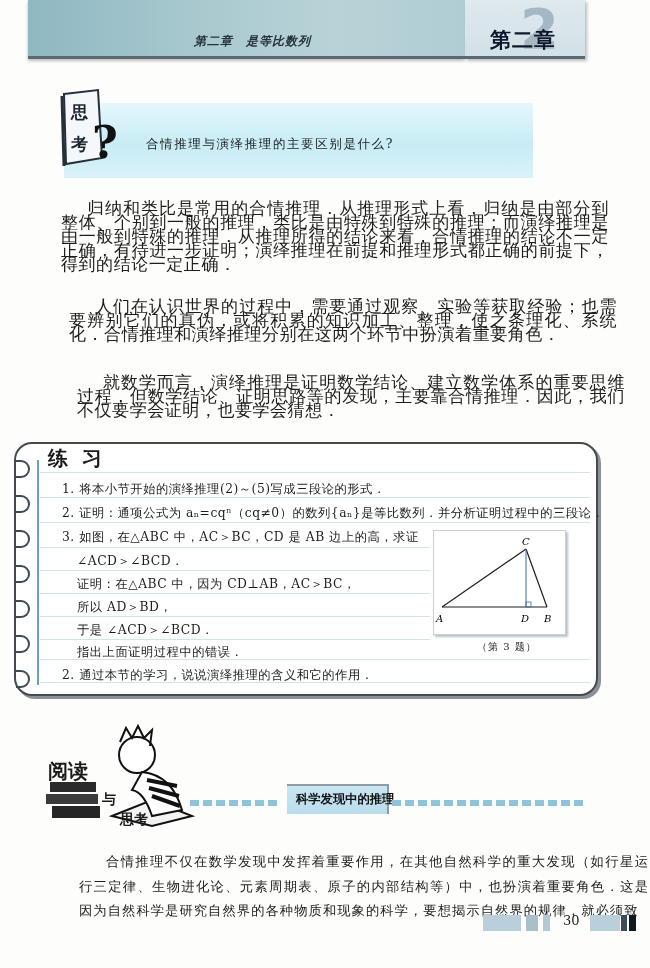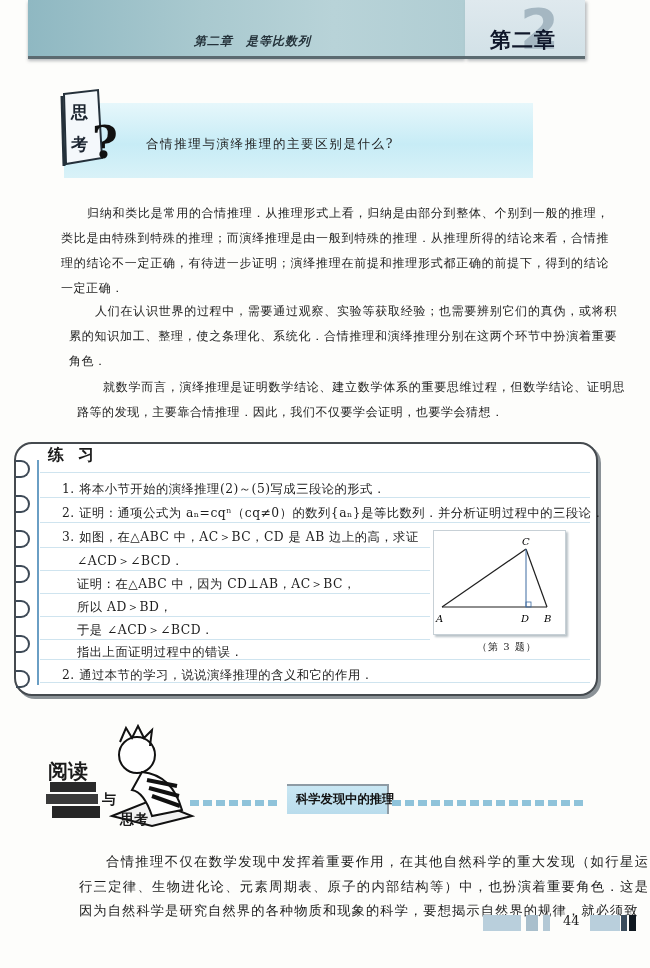--- a/index.html
+++ b/index.html
@@ -44,21 +44,21 @@
   .think-icon {
     position:absolute; left:58px; top:88px; width:66px; height:82px;
   }
   .think-question {
     position:absolute; left:146px; top:136px;
     font-size:12.5px; letter-spacing:1.6px; color:#1d1d1d;
   }
 
   .para {
     position:absolute; left:61px; width:548px;
-    font-size:12px; line-height:25px; letter-spacing:.55px;
+    font-size:17px; line-height:14px; letter-spacing:.55px;
     text-indent:26px; text-align:justify; text-align-last:left;
   }
 
   .exercise-box {
     position:absolute; left:14px; top:442px; width:580px; height:250px;
     border:2px solid #454a4f; border-radius:18px;
     background:#ffffff;
     box-shadow:3px 3px 0 #8b9297;
   }
   .rings { position:absolute; left:16px; top:452px; width:18px; }
@@ -66,21 +66,21 @@
     position:absolute; left:0; width:12px; height:14px;
     border:2px solid #3e4a57; border-left:none;
     border-radius:0 10px 10px 0;
   }
   .margin-line {
     position:absolute; left:37px; top:460px; width:2px; height:225px; background:#6a9ec4;
   }
   .rule { position:absolute; left:40px; width:550px; height:1px; background:#cfe4ef; }
   .ex-title {
     position:absolute; left:48px; top:445px;
-    font-family:"DejaVu Sans", sans-serif; font-size:16px; font-weight:bold; letter-spacing:14px;
+    font-family:"DejaVu Sans", sans-serif; font-size:20px; font-weight:bold; letter-spacing:14px;
     color:#1a1a1a;
   }
   .ex-item {
     position:absolute; left:62px; font-size:12.3px; letter-spacing:.5px; white-space:nowrap;
   }
   .ex-sub { left:77px; }
 
   .figure-frame {
     position:absolute; left:433px; top:530px; width:131px; height:103px;
     border:1px solid #c7d0d6; background:#fff;
@@ -228,16 +228,16 @@
   <div class="dash"></div>
     <div class="dash"></div>
     <div class="dash"></div>
 </div>
 
 <p class="para2" style="margin:18px">合情推理不仅在数学发现中发挥着重要作用，在其他自然科学的重大发现（如行星运行三定律、生物进化论、元素周期表、原子的内部结构等）中，也扮演着重要角色．这是因为自然科学是研究自然界的各种物质和现象的科学，要想揭示自然界的规律，就必须致</p>
 
 <div class="footer-bar" style="left:483px;width:38px;background:#b9cfdc"></div>
 <div class="footer-bar" style="left:526px;width:12px;background:#a9bfcc"></div>
 <div class="footer-bar" style="left:543px;width:7px;background:#b3c8d5"></div>
-<div class="page-num">44</div>
+<div class="page-num">30</div>
 <div class="footer-bar" style="left:590px;width:30px;background:#b9cfdc"></div>
 <div class="footer-bar" style="left:621px;width:6px;background:#3b4c5c"></div>
 <div class="footer-bar" style="left:629px;width:7px;background:#101820"></div>
 
 </body></html>

